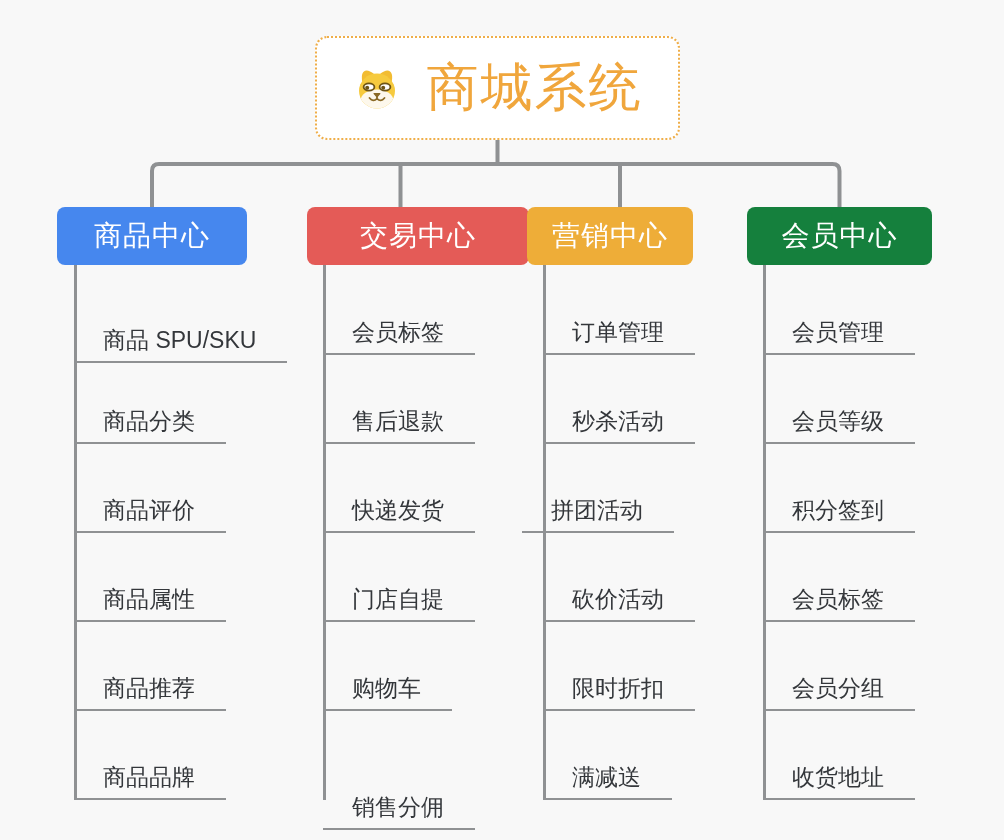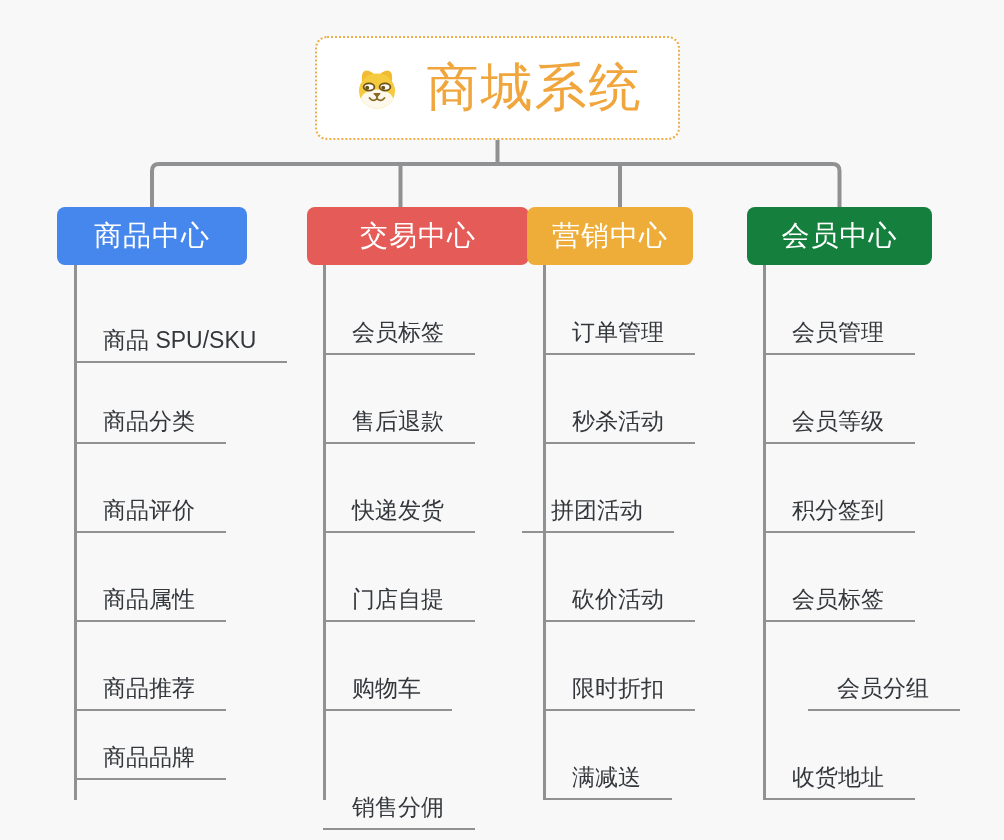--- a/index.html
+++ b/index.html
@@ -111,36 +111,36 @@
   <div class="col-line" style="left:74px;"></div>
   <div class="col-line" style="left:323px;"></div>
   <div class="col-line" style="left:543px;"></div>
   <div class="col-line" style="left:763px;"></div>
 
   <div class="leaf" style="left:74px;top:317px;margin-top:8px;">商品 SPU/SKU</div>
   <div class="leaf" style="left:74px;top:406px;">商品分类</div>
   <div class="leaf" style="left:74px;top:495px;">商品评价</div>
   <div class="leaf" style="left:74px;top:584px;">商品属性</div>
   <div class="leaf" style="left:74px;top:673px;">商品推荐</div>
-  <div class="leaf" style="left:74px;top:742px;">商品品牌</div>
+  <div class="leaf" style="left:74px;top:762px;">商品品牌</div>
 
   <div class="leaf" style="left:323px;top:317px;">会员标签</div>
   <div class="leaf" style="left:323px;top:406px;">售后退款</div>
   <div class="leaf" style="left:323px;top:495px;">快递发货</div>
   <div class="leaf" style="left:323px;top:584px;">门店自提</div>
   <div class="leaf" style="left:323px;top:673px;">购物车</div>
   <div class="leaf" style="left:323px;top:792px;">销售分佣</div>
 
   <div class="leaf" style="left:543px;top:317px;">订单管理</div>
   <div class="leaf" style="left:543px;top:406px;">秒杀活动</div>
   <div class="leaf" style="left:522px;top:495px;">拼团活动</div>
   <div class="leaf" style="left:543px;top:584px;">砍价活动</div>
   <div class="leaf" style="left:543px;top:673px;">限时折扣</div>
   <div class="leaf" style="left:543px;top:762px;">满减送</div>
 
   <div class="leaf" style="left:763px;top:317px;">会员管理</div>
   <div class="leaf" style="left:763px;top:406px;">会员等级</div>
   <div class="leaf" style="left:763px;top:495px;">积分签到</div>
   <div class="leaf" style="left:763px;top:584px;">会员标签</div>
-  <div class="leaf" style="left:808px;top:673px;text-align:right;">会员分组</div>
+  <div class="leaf" style="left:763px;top:673px;text-align:right;">会员分组</div>
   <div class="leaf" style="left:763px;top:762px;">收货地址</div>
 
 </div>
 
 </body></html>

